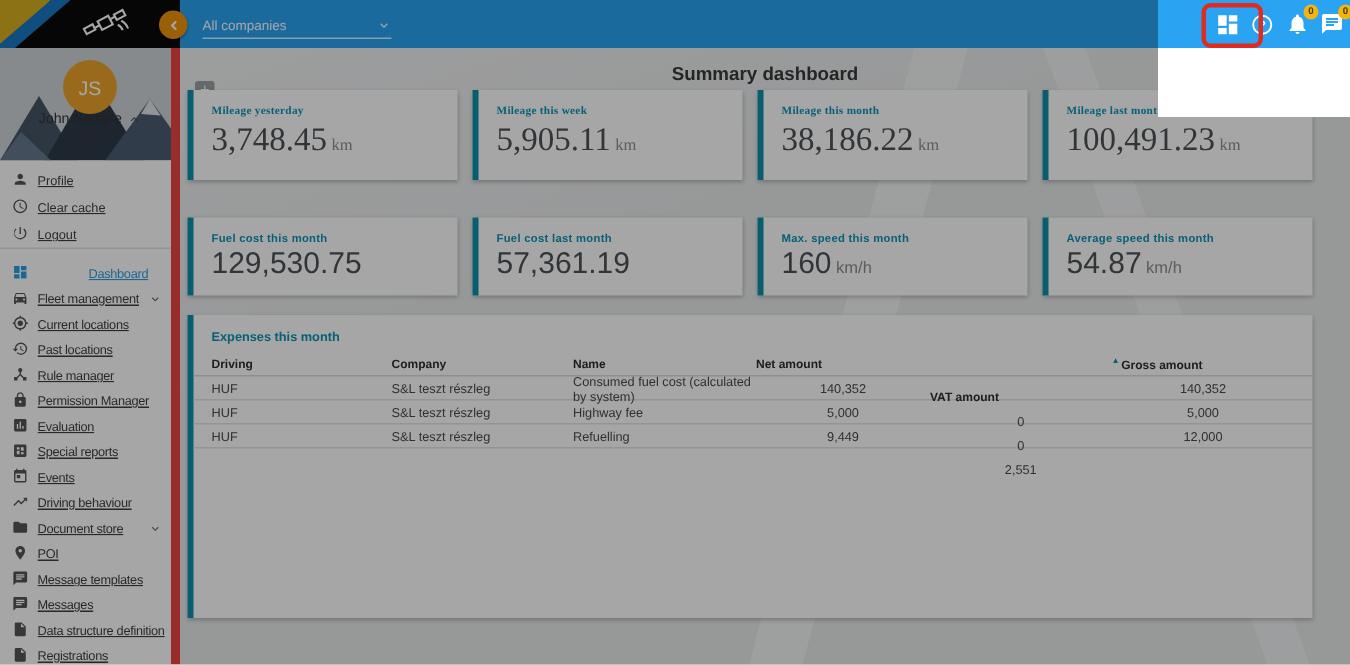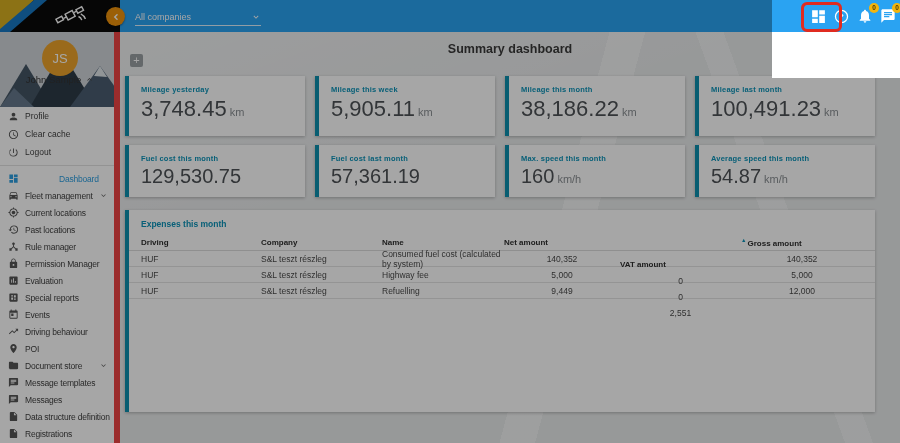--- a/index.html
+++ b/index.html
@@ -31,22 +31,22 @@
   
   .sidebar { position:absolute; left:0; top:32px; width:120px; height:411px; background:#fff;
       border-right:6px solid #ef4444; z-index:2; overflow:hidden; }
   .user-card { position:relative; width:120px; height:75px; overflow:hidden; }
   .user-card svg.mountains { position:absolute; left:0; top:0; }
   .avatar { position:absolute; left:42px; top:8px; width:36px; height:36px; border-radius:50%;
       background:#eda42b; color:#fff; font-size:13px; display:flex; align-items:center; justify-content:center; }
   .user-name-row { position:absolute; left:0; bottom:22px; width:100%; display:flex; align-items:center;
       justify-content:center; gap:4px; color:#333; font-size:9.5px; cursor:pointer; }
   ul.side-list { list-style:none; }
-  .side-item { display:flex; align-items:center; gap:6px; padding-left:8px; cursor:pointer;
-      color:#3f3f3f; white-space:nowrap; overflow:hidden; }
+  .side-item { display:flex; align-items:flex-end; gap:6px; padding-left:8px; cursor:pointer;
+      color:#3f3f3f; white-space:nowrap; overflow:hidden;text-decoration:underline; }
   ul.account .side-item { height:18px; font-size:8.5px; }
   ul.menu .side-item { height:17px; font-size:8.5px; letter-spacing:-0.2px; }
   .side-item svg { flex:0 0 auto; }
   .side-item .lbl { flex:1 1 auto; overflow:hidden; }
   .side-item.active { color:#2d9fe0;gap:40px; }
   .side-divider { height:1px; background:#e2e2e2; margin:4px 0; }
   .chev { margin-right:6px; }
 
   
   .content { position:absolute; left:120px; top:32px; width:780px; height:411px; z-index:1;
@@ -56,21 +56,21 @@
         linear-gradient(160deg, rgba(255,255,255,.35) 0%, rgba(255,255,255,0) 35%),
         #e9ebec; }
   .page-title { position:absolute; left:0; top:10px; width:100%; text-align:center;
       font-size:12.5px; font-weight:bold; color:#3a3a3a; }
   .add-btn { position:absolute; left:10px; top:22px; width:13px; height:13px; background:#9aa0a4;
       border:none; border-radius:2px; color:#fff; font-size:11px; line-height:11px; cursor:pointer;
       display:flex; align-items:center; justify-content:center; padding:0; }
 
   .card { position:absolute; width:180px; background:#fff; border-left:4px solid #0d8fae;
       box-shadow:0 1px 3px rgba(0,0,0,.25); padding:9px 0 0 12px; }
-  .row1 { top:44px; height:60px; }
+  .row1 { top:28px; height:60px;font-family:Liberation Serif, serif; }
   .row2 { top:113px; height:52px; }
   .card-label { color:#0d93b8; font-size:7.5px; font-weight:bold; letter-spacing:.2px; }
   .card-value { color:#4e5256; margin-top:2px; }
   .row1 .card-value { font-size:22px; }
   .row2 .card-value { font-size:20px; }
   .card-unit { font-size:11px; color:#8a8f93; margin-left:3px; }
 
   
   .panel { position:absolute; left:5px; top:178px; width:750px; height:202px; background:#fff;
       border-left:4px solid #0d8fae; box-shadow:0 1px 3px rgba(0,0,0,.25); }
@@ -256,32 +256,32 @@
         <span class="lbl">Events</span>
       </li>
       <li class="side-item">
         <svg width="11" height="11" viewBox="0 0 24 24">
             <path fill="#555" d="M16 6l2.29 2.29-4.88 4.88-4-4L2 16.59 3.41 18l6-6 4 4 6.3-6.29L22 12V6z"></path>
           </svg>
         <span class="lbl">Driving behaviour</span>
       </li>
       <li class="side-item">
         <svg width="11" height="11" viewBox="0 0 24 24">
-            <path fill="#555" d="M12 2C8.13 2 5 5.13 5 9c0 5.25 7 13 7 13s7-7.75 7-13c0-3.87-3.13-7-7-7zm0 9.5c-1.38 0-2.5-1.12-2.5-2.5s1.12-2.5 2.5-2.5 2.5 1.12 2.5 2.5-1.12 2.5-2.5 2.5z"></path>
-          </svg>
-        <span class="lbl">POI</span>
-      </li>
-      <li class="side-item">
-        <svg width="11" height="11" viewBox="0 0 24 24">
             <path fill="#555" d="M10 4H4c-1.1 0-1.99.9-1.99 2L2 18c0 1.1.9 2 2 2h16c1.1 0 2-.9 2-2V8c0-1.1-.9-2-2-2h-8l-2-2z"></path>
           </svg>
         <span class="lbl">Document store</span>
         <svg class="chev" width="9" height="9" viewBox="0 0 24 24">
             <path fill="#666" d="M7.41 8.59L12 13.17l4.59-4.58L18 10l-6 6-6-6 1.41-1.41z"></path>
           </svg>
+      </li>
+      <li class="side-item">
+        <svg width="11" height="11" viewBox="0 0 24 24">
+            <path fill="#555" d="M12 2C8.13 2 5 5.13 5 9c0 5.25 7 13 7 13s7-7.75 7-13c0-3.87-3.13-7-7-7zm0 9.5c-1.38 0-2.5-1.12-2.5-2.5s1.12-2.5 2.5-2.5 2.5 1.12 2.5 2.5-1.12 2.5-2.5 2.5z"></path>
+          </svg>
+        <span class="lbl">POI</span>
       </li>
       <li class="side-item">
         <svg width="11" height="11" viewBox="0 0 24 24">
             <path fill="#555" d="M20 2H4c-1.1 0-1.99.9-1.99 2L2 22l4-4h14c1.1 0 2-.9 2-2V4c0-1.1-.9-2-2-2zM6 9h12v2H6V9zm8 5H6v-2h8v2zm4-6H6V6h12v2z"></path>
           </svg>
         <span class="lbl">Message templates</span>
       </li>
       <li class="side-item">
         <svg width="11" height="11" viewBox="0 0 24 24">
             <path fill="#555" d="M20 2H4c-1.1 0-1.99.9-1.99 2L2 22l4-4h14c1.1 0 2-.9 2-2V4c0-1.1-.9-2-2-2zM6 9h12v2H6V9zm8 5H6v-2h8v2zm4-6H6V6h12v2z"></path>

